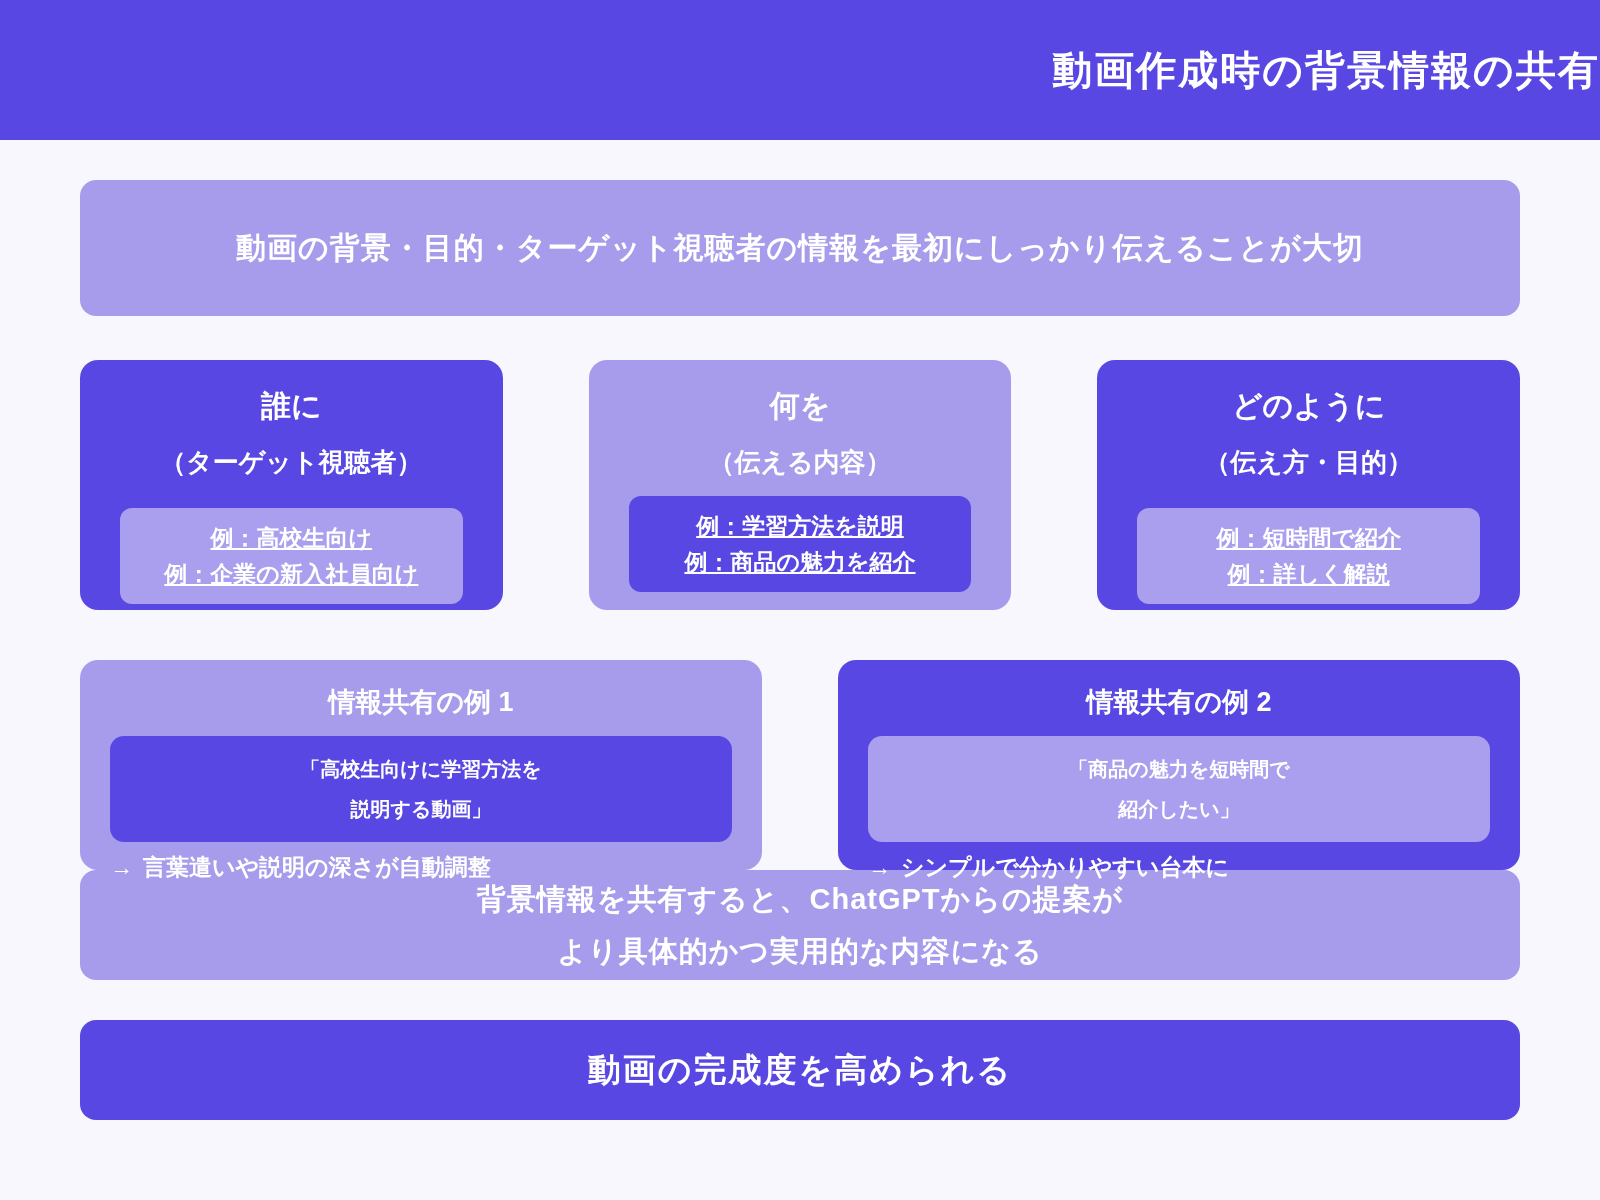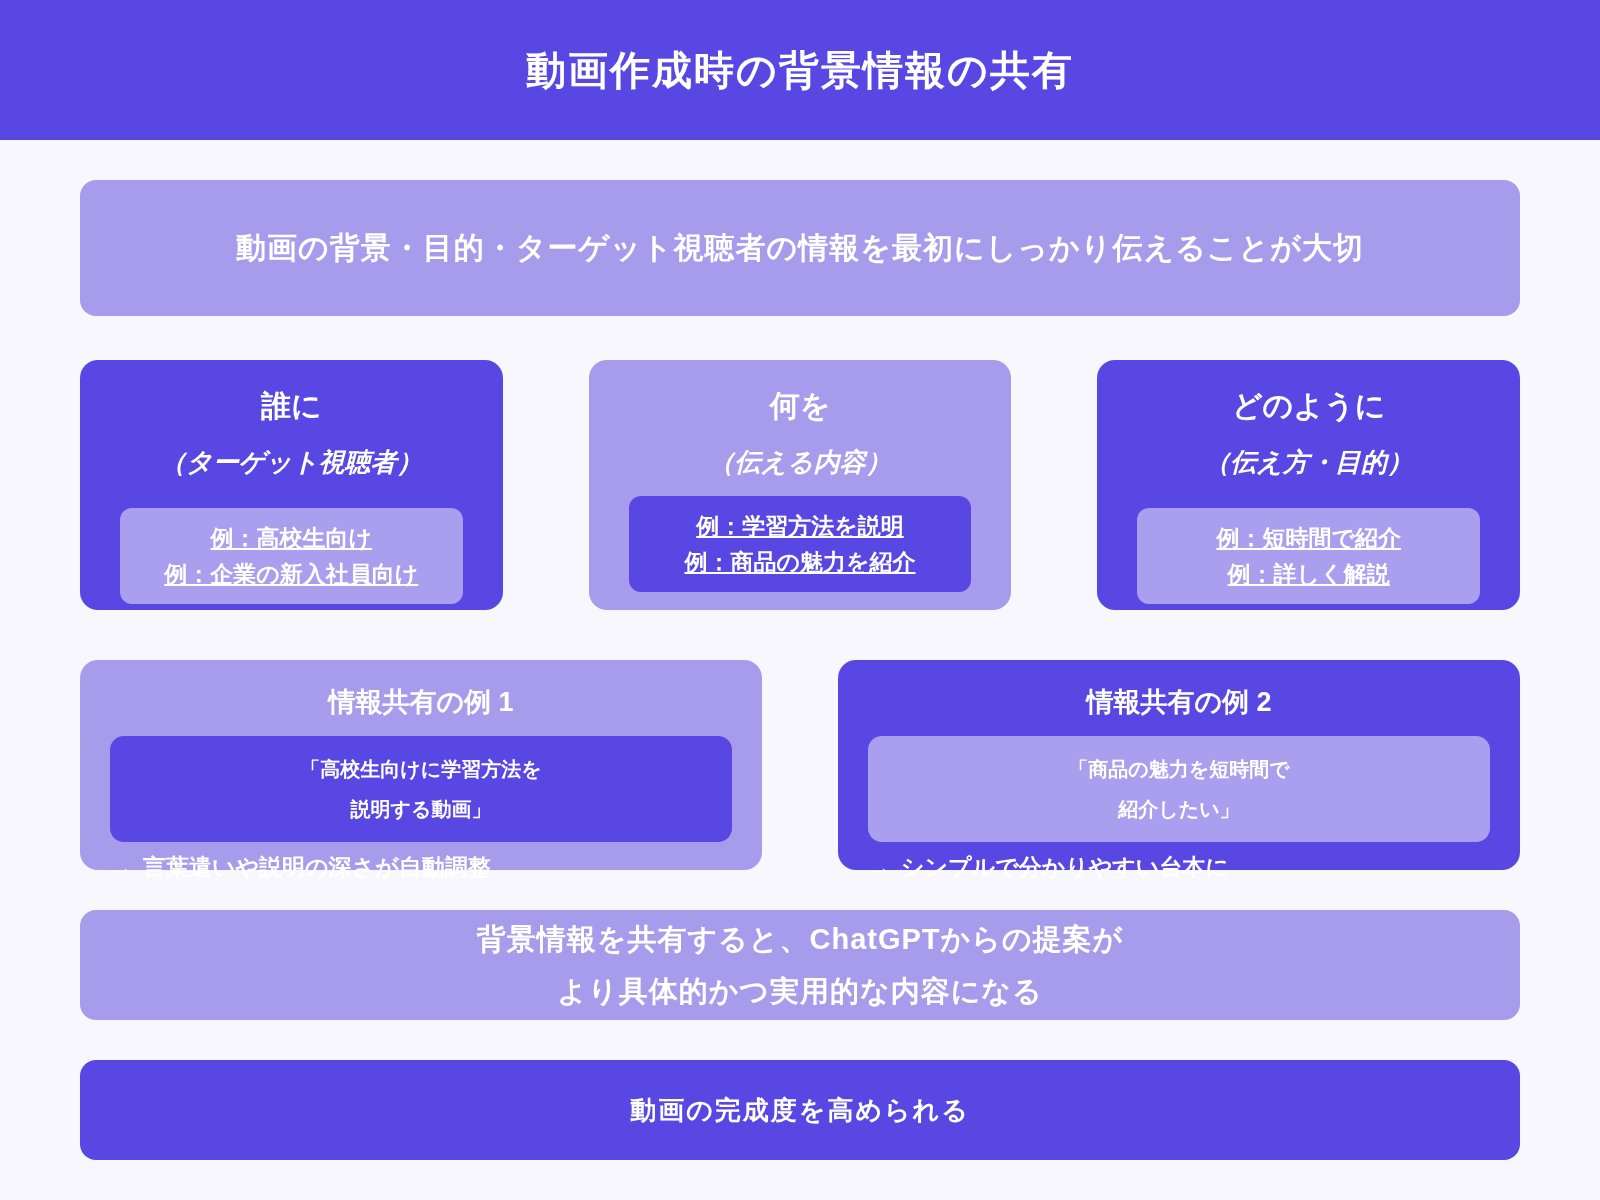--- a/index.html
+++ b/index.html
@@ -20,21 +20,21 @@
     overflow: hidden;
   }
   .dark  { background: var(--dark); }
   .light { background: var(--light); }
 
   .header {
     width: 1600px;
     height: 140px;
     display: flex;
     align-items: center;
-    justify-content: center;
+    justify-content: flex-end;
   }
   .page-title { font-size: 40px; letter-spacing: 2px; }
 
   .content { padding: 0 80px; }
 
   .intro-box {
     margin-top: 40px;
     height: 136px;
     border-radius: 16px;
     display: flex;
@@ -50,21 +50,21 @@
     grid-template-columns: repeat(3, 1fr);
     gap: 86px;
   }
   .col-box {
     height: 250px;
     border-radius: 18px;
     padding: 26px 40px 0;
     text-align: center;
   }
   .col-title    { font-size: 30px; }
-  .col-subtitle { font-size: 26px; margin-top: 18px; font-style: italic; }
+  .col-subtitle { font-size: 26px; margin-top: 18px; }
   .pill {
     margin-top: 28px;
     border-radius: 12px;
     padding: 12px 6px;
   }
   .pill-line { font-size: 23px; line-height: 36px; text-decoration: underline; }
   .col-box.dark  .pill { background: var(--inner-light); }
   .col-box.light .pill { background: var(--dark); margin-top: 16px; }
 
   .examples-row {
@@ -91,40 +91,39 @@
   .result-line {
     margin-top: 10px;
     font-size: 23px;
     text-align: left;
     display: flex;
     align-items: center;
     gap: 10px;
   }
 
   .conclusion-bar {
-    margin-top: 40px;
     height: 110px;
     border-radius: 16px;
     display: flex;
     flex-direction: column;
     align-items: center;
     justify-content: center;
     text-align: center;
   }
   .conclusion-line { font-size: 29px; line-height: 52px; letter-spacing: 1px; }
 
   .final-bar {
     margin-top: 40px;
     height: 100px;
     border-radius: 16px;
     display: flex;
     align-items: center;
     justify-content: center;
   }
-  .final-text { font-size: 26px; letter-spacing: 2px; }
+  .final-text { font-size: 33px; letter-spacing: 2px; }
 </style>
 </head>
 <body>
 
 <header class="header dark">
   <h1 class="page-title">動画作成時の背景情報の共有</h1>
 </header>
 
 <main class="content">
 

